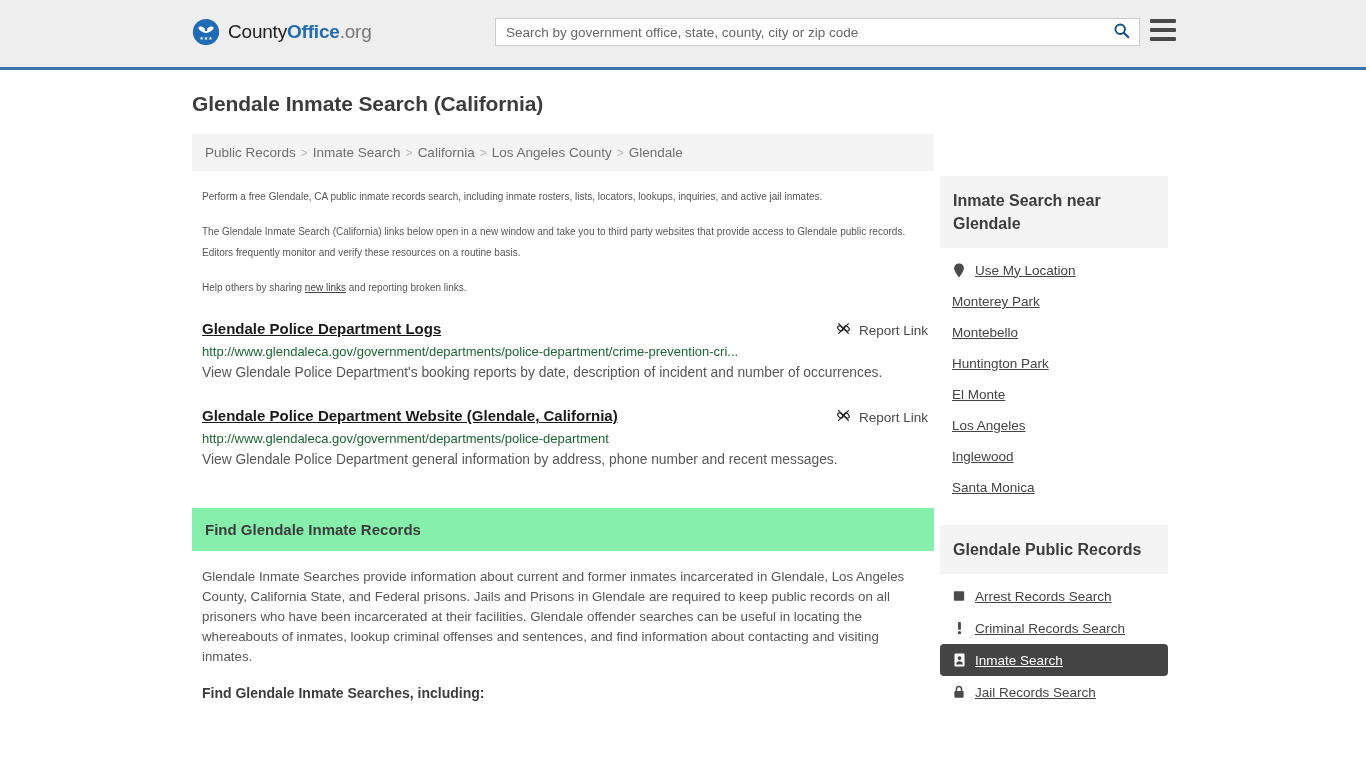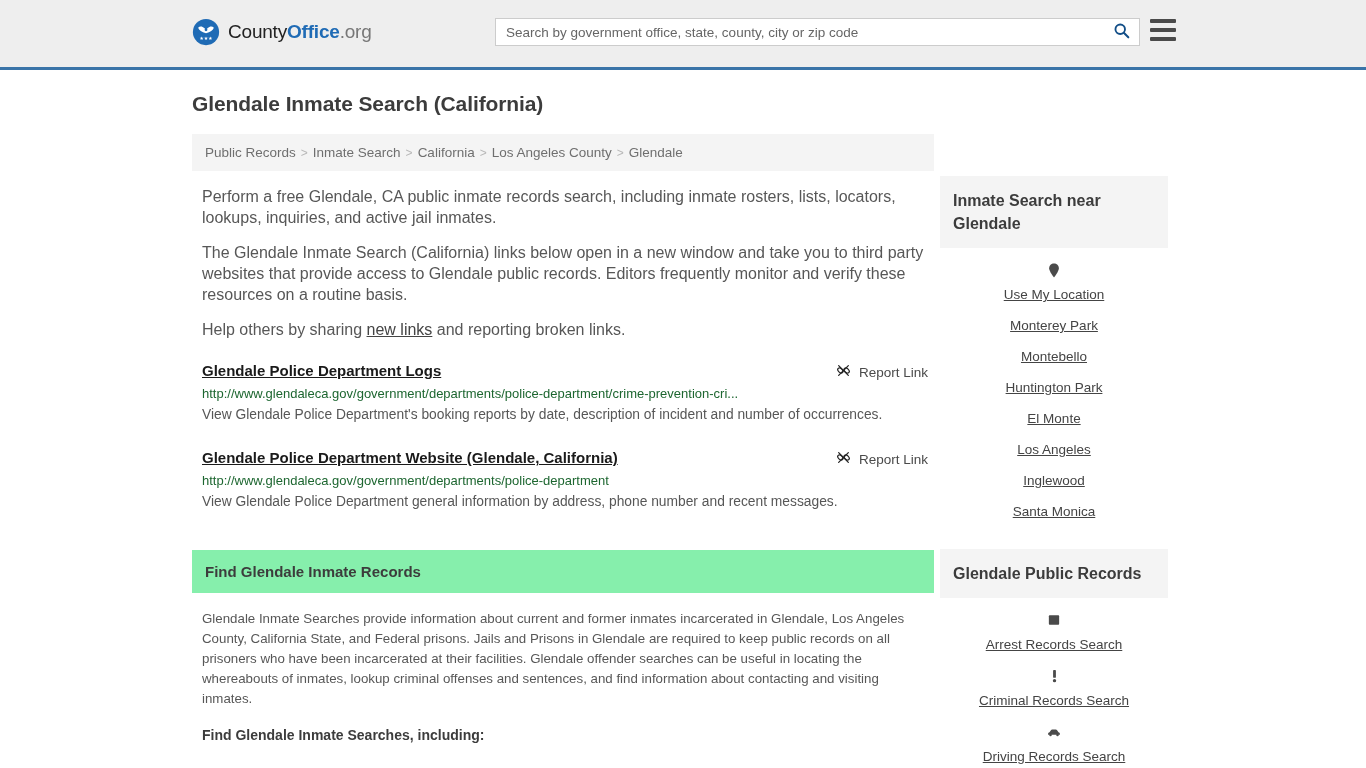--- a/index.html
+++ b/index.html
@@ -109,21 +109,21 @@
     text-decoration: none;
   }
   .breadcrumb .sep {
     color: #b8b8b8;
     margin: 0 5px;
     font-size: 12px;
   }
 
   .intro p {
     margin: 0 0 14px 0;
-    font-size: 16px;
+    font-size: 10px;
     line-height: 21px;
     color: #575757;
     padding-left: 10px;
   }
   .intro a {
     color: #444444;
     text-decoration: underline;
   }
 
   
@@ -198,21 +198,20 @@
     font-size: 16px;
     font-weight: bold;
     color: #3c3c3c;
     line-height: 23px;
   }
   .side-list { margin-top: 6px; }
   .side-item {
     display: flex; align-items: center; gap: 9px;
     padding: 8px 12px;
     border-radius: 4px;
-    flex-direction: column;
   }
   .side-item a {
     font-size: 13.5px;
     color: #444444;
     text-decoration: underline;
     cursor: pointer;
   }
   .side-item.active { background: #444444; }
   .side-item.active a { color: #ffffff; }
   .side-icon {
@@ -375,30 +374,20 @@
       <div class="side-item">
         <span class="side-icon">
           <svg viewBox="0 0 8 16" width="7" height="14" aria-hidden="true">
             <rect x="2.4" y="1" width="3.2" height="9" rx="1" fill="#4a4a4a"></rect>
             <circle cx="4" cy="13.3" r="1.9" fill="#4a4a4a"></circle>
           </svg>
         </span>
         <a>Criminal Records Search</a>
       </div>
 
-      <div class="side-item">
-        <span class="side-icon">
-          <svg viewBox="0 0 20 12" width="16" height="11" aria-hidden="true">
-            <path d="M1.5 8.4 C1.5 6.6 2.6 6 3.6 5.8 L5.6 2.8 C6 2.1 6.7 1.8 7.5 1.8 L12.5 1.8 C13.3 1.8 14 2.1 14.4 2.8 L16.4 5.8 C17.4 6 18.5 6.6 18.5 8.4 L18.5 9.3 L1.5 9.3 Z" fill="#4a4a4a"></path>
-            <circle cx="5" cy="9.6" r="1.8" fill="#4a4a4a"></circle>
-            <circle cx="15" cy="9.6" r="1.8" fill="#4a4a4a"></circle>
-          </svg>
-        </span>
-        <a>Driving Records Search</a>
-      </div>
 
       <div class="side-item active">
         <span class="side-icon">
           <svg viewBox="0 0 12 15" width="11" height="14" aria-hidden="true">
             <rect x="0.5" y="0.5" width="11" height="14" rx="1.3" fill="#ffffff"></rect>
             <circle cx="6" cy="5.4" r="2.1" fill="#444444"></circle>
             <path d="M2.4 12.4 C2.4 10 3.9 8.8 6 8.8 C8.1 8.8 9.6 10 9.6 12.4 Z" fill="#444444"></path>
           </svg>
         </span>
         <a>Inmate Search</a>

